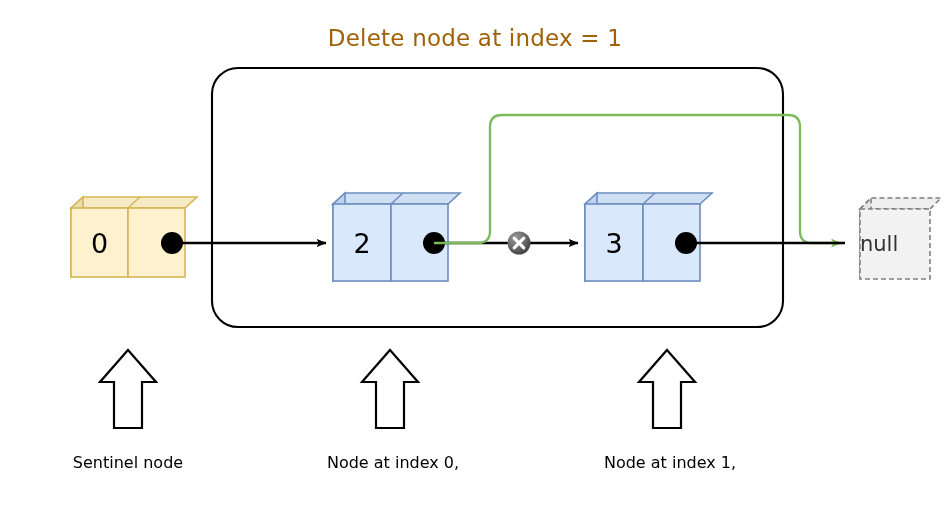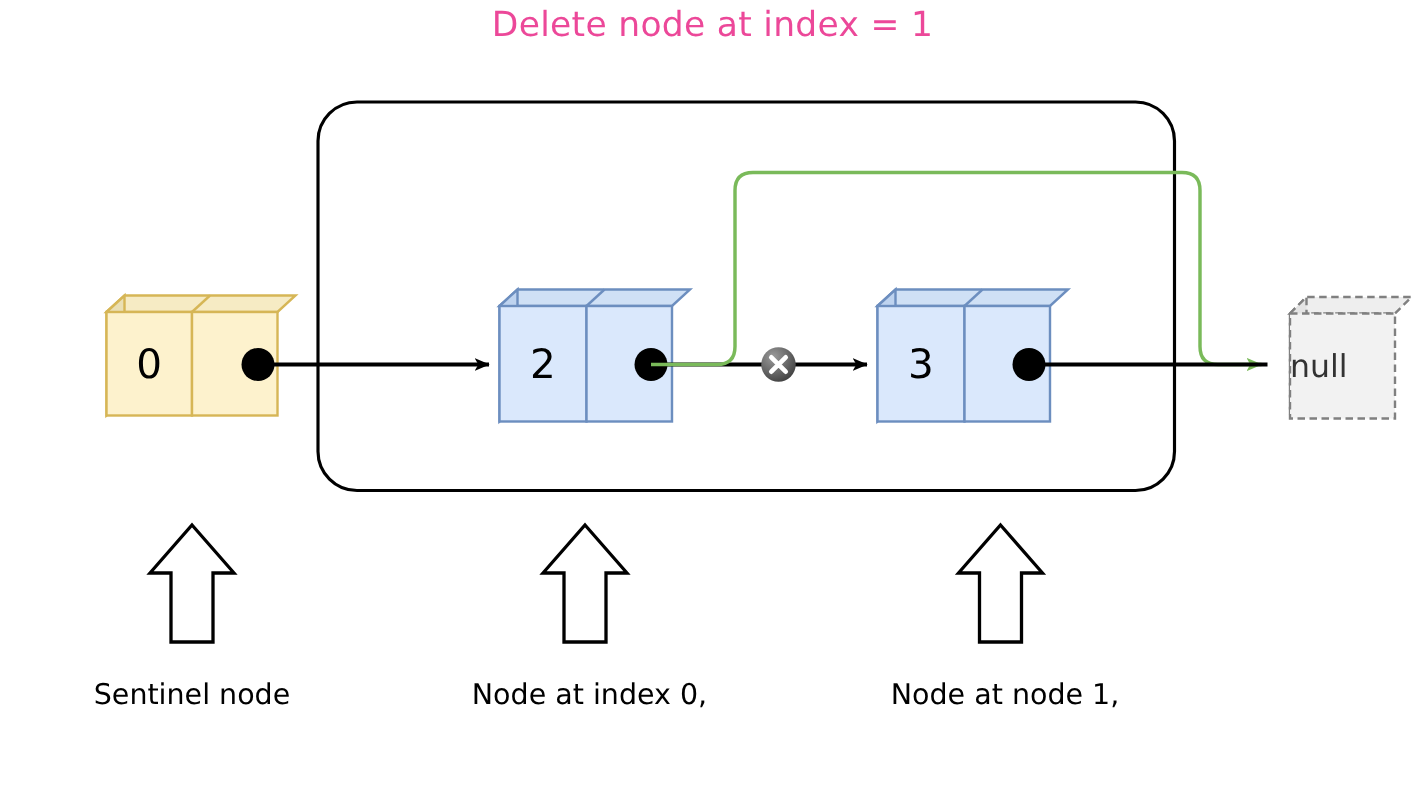--- a/index.html
+++ b/index.html
@@ -4,36 +4,36 @@
 <style>
   html,body{margin:0;padding:0;background:#ffffff;}
   #stage{
     position:relative;
     width:950px;height:525px;
     background:#ffffff;
     overflow:hidden;
     font-family:"DejaVu Sans","Liberation Sans",sans-serif;
   }
   #svg-layer{position:absolute;left:0;top:0;width:950px;height:525px;}
-  .txt{position:absolute;color:#ec4899;white-space:pre;}
+  .txt{position:absolute;color:#a16207;white-space:pre;margin-top:21px;}
   #title{
     left:0;top:4px;width:950px;text-align:center;
     font-size:23px;letter-spacing:0.2px;
   }
   .node-val{
     position:absolute;font-size:27px;color:#000;
     text-align:center;pointer-events:none;
   }
   .null-val{
     position:absolute;font-size:21px;color:#333;
     pointer-events:none;
   }
   .caption{
     position:absolute;text-align:center;
-    font-size:19px;line-height:26px;color:#000;
+    font-size:16px;line-height:26px;color:#000;
   }
   .cap-line{display:block;}
 </style>
 </head>
 <body>
 
 <div id="stage">
 
   <div class="txt" id="title">Delete node at index = 1</div>
 
@@ -113,16 +113,16 @@
 
   <div class="caption" style="left:8px;top:450px;width:240px;">
     <span class="cap-line">Sentinel node</span>
   </div>
 
   <div class="caption" style="left:268px;top:450px;width:250px;">
     <span class="cap-line">Node at index 0,</span>
   </div>
 
   <div class="caption" style="left:545px;top:450px;width:250px;">
-    <span class="cap-line">Node at node 1,</span>
+    <span class="cap-line">Node at index 1,</span>
   </div>
 
 </div>
 
 </body></html>

